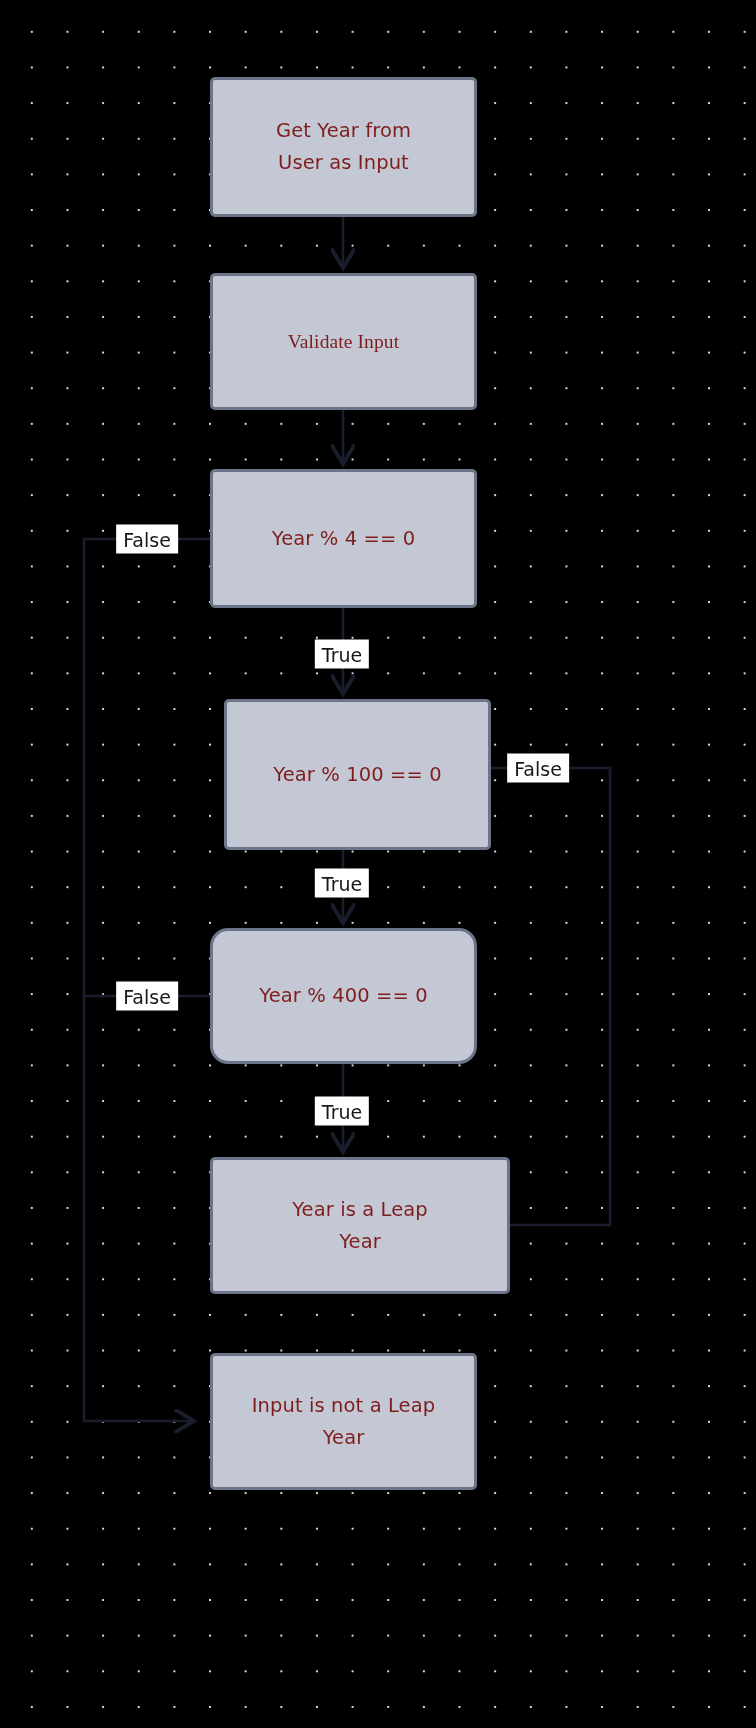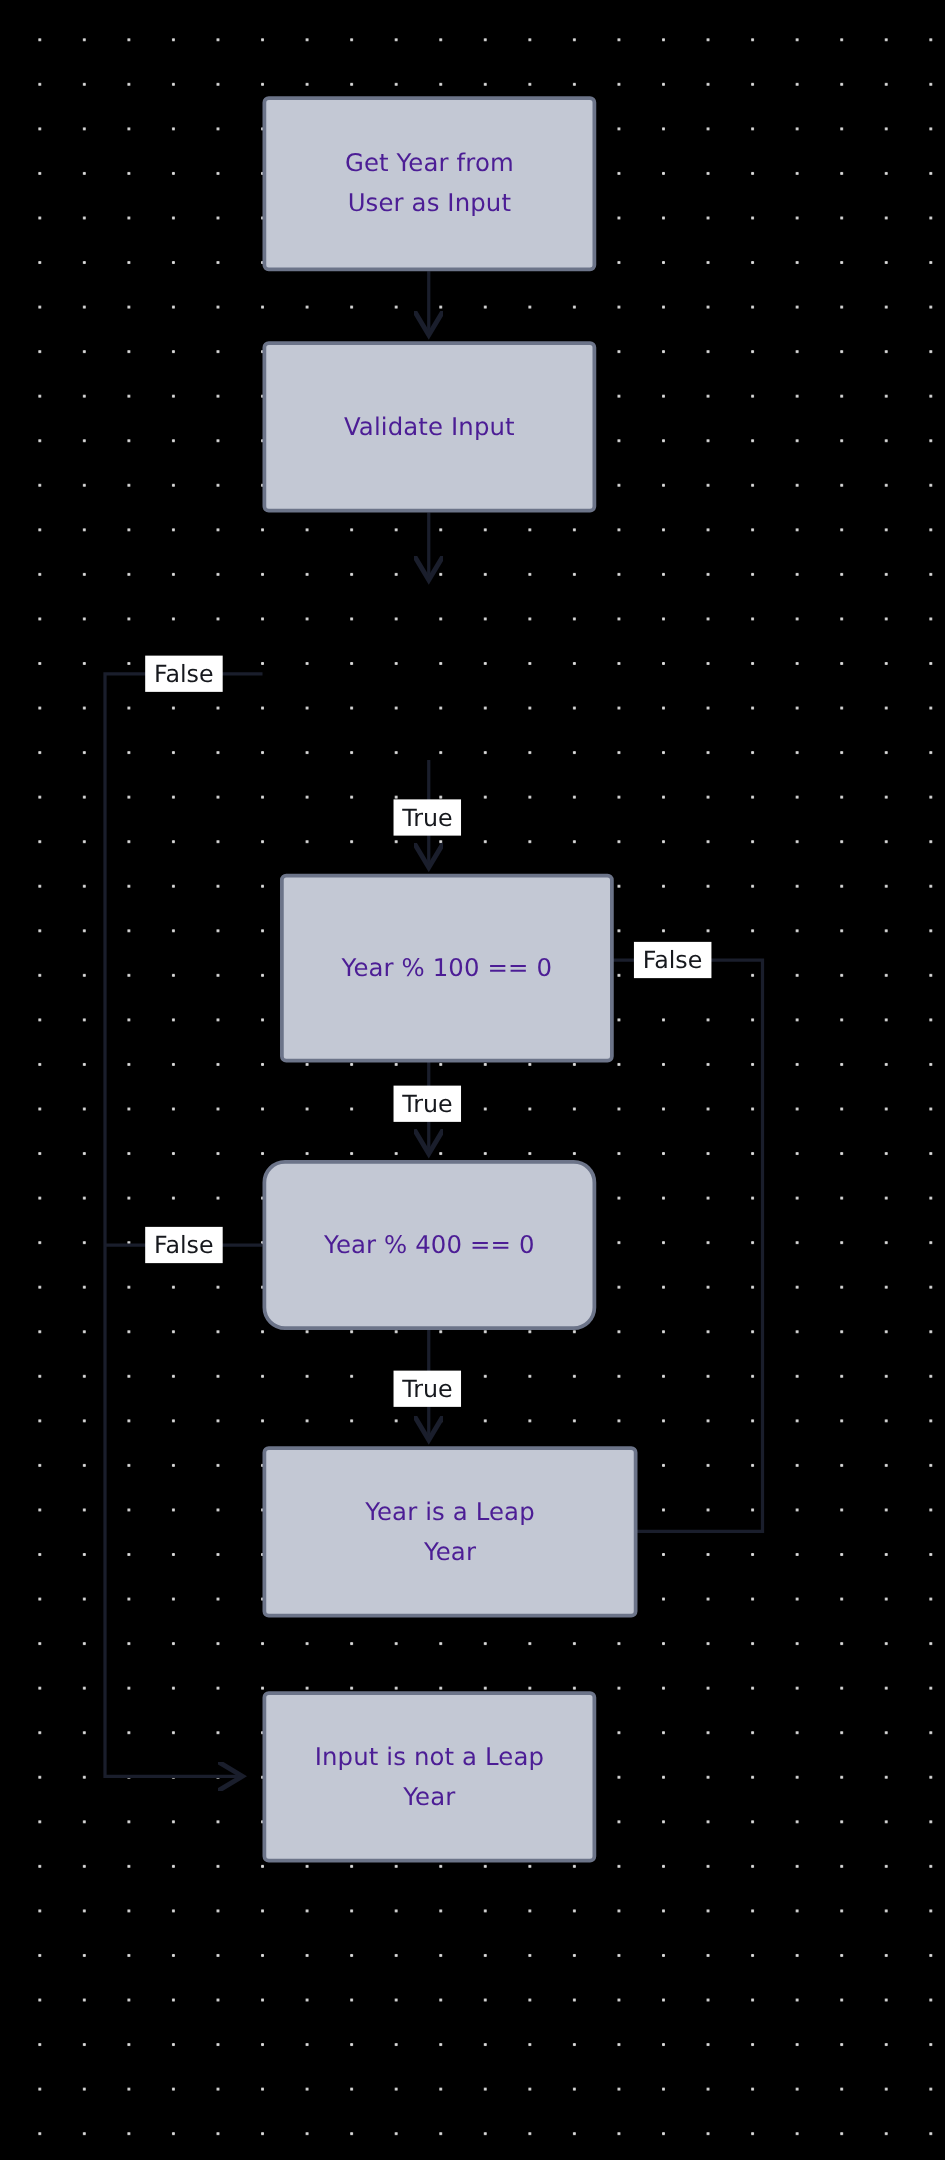--- a/index.html
+++ b/index.html
@@ -31,21 +31,21 @@
   .node {
     position: absolute;
     box-sizing: border-box;
     background: #c3c8d4;
     border: 3px solid #6c7489;
     border-radius: 5px;
     display: flex;
     align-items: center;
     justify-content: center;
     text-align: center;
-    color: #4c1d95;
+    color: #7f1d1d;
     font-size: 19.5px;
     line-height: 32px;
     letter-spacing: 0.1px;
     box-shadow: 0 0 0 0 transparent;
   }
   .node-label {
     display: block;
     width: 90%;
     white-space: pre-line;
   }
@@ -87,24 +87,27 @@
     <path d="M 210 996 L 84 996" fill="none" stroke="#1a1e2c" stroke-width="2.6"></path>
 
     <path d="M 477 768 L 610 768 L 610 1225 L 490 1225" fill="none" stroke="#1a1e2c" stroke-width="2.6" marker-end="url(#arrow)"></path>
   </svg>
 
   <div class="node" style="left:210px; top:77px; width:267px; height:140px;">
     <span class="node-label">Get Year from
 User as Input</span>
   </div>
 
-  <div class="node" style="left:210px; top:273px; width:267px; height:137px;">
+  <div class="node" style="left:210px; top:273px; width:267px; height:137px;font-family:Liberation Serif, serif;">
     <span class="node-label">Validate Input</span>
   </div>
 
+  <div class="node" style="left:210px; top:469px; width:267px; height:139px;">
+    <span class="node-label">Year % 4 == 0</span>
+  </div>
 
   <div class="node" style="left:224px; top:699px; width:267px; height:151px;">
     <span class="node-label">Year % 100 == 0</span>
   </div>
 
   <div class="node" style="left:210px; top:928px; width:267px; height:136px;border-radius:18px;">
     <span class="node-label">Year % 400 == 0</span>
   </div>
 
   <div class="node" style="left:210px; top:1157px; width:300px; height:137px;text-align:center;">

